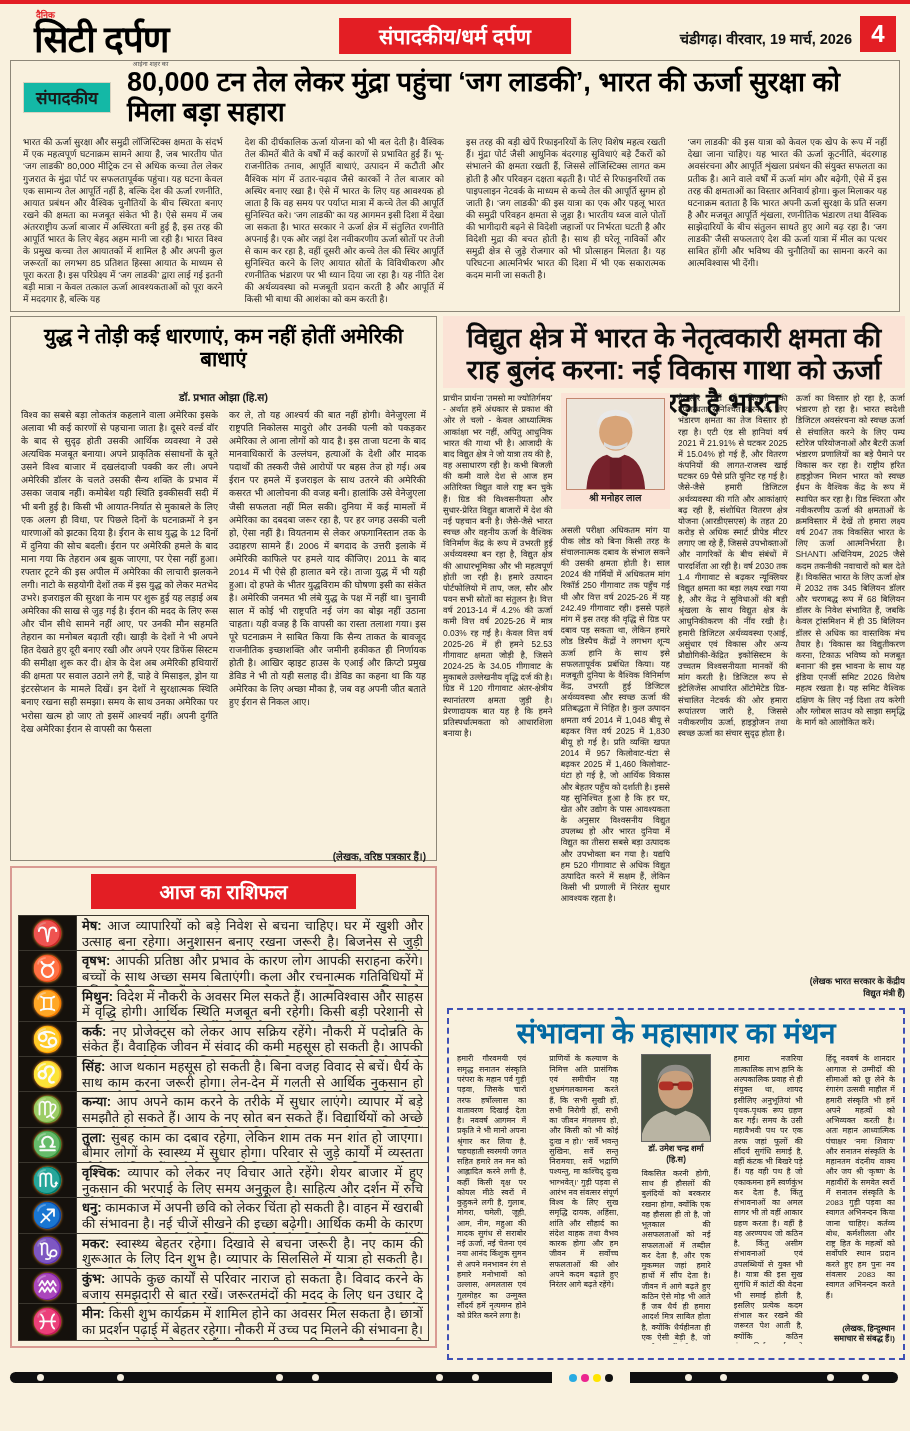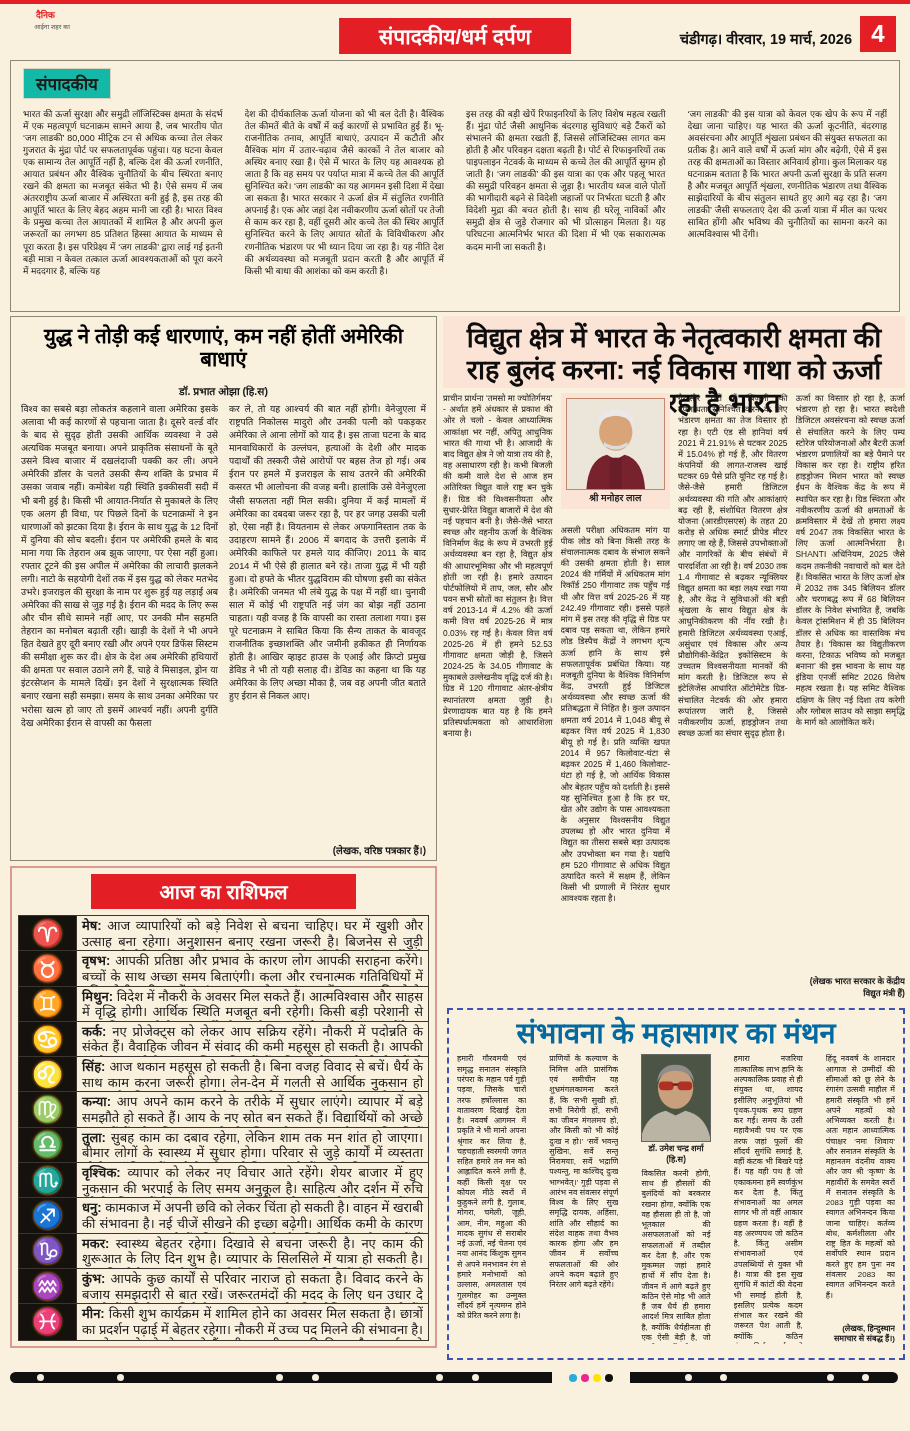--- a/index.html
+++ b/index.html
@@ -26,21 +26,21 @@
   .editorial { position:absolute; left:10px; top:60px; width:890px; height:252px; border:1px solid #8d8778; padding:7px 12px 6px; }
   .ed-head { display:flex; align-items:center; gap:16px; }
   .kicker { background:#14b8a6; border:1px solid #d8d2c0; font-size:17px; font-weight:700; padding:3px 12px; white-space:nowrap; }
   .ed-headline { font-size:27px; font-weight:800; line-height:1.1; color:#000; }
   .ed-body { display:flex; gap:22px; margin-top:9px; height:192px; }
   .ed-body .col { flex:1; font-size:9px; line-height:1.34; }
 
   
   .war { position:absolute; left:10px; top:316px; width:427px; height:545px; border:1px solid #8d8778; padding:8px 10px 6px; }
   .war-headline { text-align:center; font-size:20.5px; font-weight:800; line-height:1.1; color:#000; }
-  .war-byline { text-align:center; font-size:10.5px; font-weight:700; margin:14px 0 5px; }
+  .war-byline { text-align:center; font-size:10.5px; font-weight:700; margin:20px 0 5px; }
   .war-body { display:flex; gap:11px; height:455px; }
   .war-body .col { flex:1; font-size:9.2px; line-height:1.42; }
 
   
   .power { position:absolute; left:443px; top:316px; width:462px; height:688px; }
   .power-headline { background:#fbe3d6; text-align:center; font-size:27px; font-weight:800; line-height:1.2; color:#0d0d0d; padding:6px 4px; height:72px; }
   .power-body { display:flex; gap:8px; margin-top:5px; height:606px; }
   .power-body .pcol { flex:1; font-size:8.4px; line-height:1.33; text-align:justify; overflow:hidden; display:flex; flex-direction:column; }
   .photo-panel { background:#fbe3d6; padding:5px 5px 3px; margin-bottom:16px; }
   .photo-frame { border:1px solid #c2876f; background:#efe9e2; height:92px; overflow:hidden; }
@@ -73,30 +73,32 @@
 </style>
 </head>
 <body>
 
 <div class="page">
   <div class="topstrip"></div>
 
   <div class="masthead">
     <div class="logo-block">
       <span class="logo-kicker">दैनिक</span>
+      <span class="logo-text">सिटी दर्पण</span>
       <span class="logo-tagline">आईना शहर का</span>
     </div>
     <div class="section-banner">संपादकीय/धर्म दर्पण</div>
     <div class="dateline">चंडीगढ़। वीरवार, 19 मार्च, 2026</div>
     <div class="page-number">4</div>
   </div>
 
   <section class="editorial">
     <div class="ed-head">
       <span class="kicker">संपादकीय</span>
+      <h1 class="ed-headline">80,000 टन तेल लेकर मुंद्रा पहुंचा ‘जग लाडकी’, भारत की ऊर्जा सुरक्षा को मिला बड़ा सहारा</h1>
     </div>
     <div class="ed-body">
       <div class="col">भारत की ऊर्जा सुरक्षा और समुद्री लॉजिस्टिक्स क्षमता के संदर्भ में एक महत्वपूर्ण घटनाक्रम सामने आया है, जब भारतीय पोत ‘जग लाडकी’ 80,000 मीट्रिक टन से अधिक कच्चा तेल लेकर गुजरात के मुंद्रा पोर्ट पर सफलतापूर्वक पहुंचा। यह घटना केवल एक सामान्य तेल आपूर्ति नहीं है, बल्कि देश की ऊर्जा रणनीति, आयात प्रबंधन और वैश्विक चुनौतियों के बीच स्थिरता बनाए रखने की क्षमता का मजबूत संकेत भी है। ऐसे समय में जब अंतरराष्ट्रीय ऊर्जा बाजार में अस्थिरता बनी हुई है, इस तरह की आपूर्ति भारत के लिए बेहद अहम मानी जा रही है। भारत विश्व के प्रमुख कच्चा तेल आयातकों में शामिल है और अपनी कुल जरूरतों का लगभग 85 प्रतिशत हिस्सा आयात के माध्यम से पूरा करता है। इस परिप्रेक्ष्य में ‘जग लाडकी’ द्वारा लाई गई इतनी बड़ी मात्रा न केवल तत्काल ऊर्जा आवश्यकताओं को पूरा करने में मददगार है, बल्कि यह</div>
       <div class="col">देश की दीर्घकालिक ऊर्जा योजना को भी बल देती है। वैश्विक तेल कीमतें बीते के वर्षों में कई कारणों से प्रभावित हुई हैं। भू-राजनीतिक तनाव, आपूर्ति बाधाएं, उत्पादन में कटौती और वैश्विक मांग में उतार-चढ़ाव जैसे कारकों ने तेल बाजार को अस्थिर बनाए रखा है। ऐसे में भारत के लिए यह आवश्यक हो जाता है कि वह समय पर पर्याप्त मात्रा में कच्चे तेल की आपूर्ति सुनिश्चित करे। ‘जग लाडकी’ का यह आगमन इसी दिशा में देखा जा सकता है। भारत सरकार ने ऊर्जा क्षेत्र में संतुलित रणनीति अपनाई है। एक ओर जहां देश नवीकरणीय ऊर्जा स्रोतों पर तेजी से काम कर रहा है, वहीं दूसरी ओर कच्चे तेल की स्थिर आपूर्ति सुनिश्चित करने के लिए आयात स्रोतों के विविधीकरण और रणनीतिक भंडारण पर भी ध्यान दिया जा रहा है। यह नीति देश की अर्थव्यवस्था को मजबूती प्रदान करती है और आपूर्ति में किसी भी बाधा की आशंका को कम करती है।</div>
       <div class="col">इस तरह की बड़ी खेपें रिफाइनरियों के लिए विशेष महत्व रखती हैं। मुंद्रा पोर्ट जैसी आधुनिक बंदरगाह सुविधाएं बड़े टैंकरों को संभालने की क्षमता रखती हैं, जिससे लॉजिस्टिक्स लागत कम होती है और परिवहन दक्षता बढ़ती है। पोर्ट से रिफाइनरियों तक पाइपलाइन नेटवर्क के माध्यम से कच्चे तेल की आपूर्ति सुगम हो जाती है। ‘जग लाडकी’ की इस यात्रा का एक और पहलू भारत की समुद्री परिवहन क्षमता से जुड़ा है। भारतीय ध्वज वाले पोतों की भागीदारी बढ़ने से विदेशी जहाजों पर निर्भरता घटती है और विदेशी मुद्रा की बचत होती है। साथ ही घरेलू नाविकों और समुद्री क्षेत्र से जुड़े रोजगार को भी प्रोत्साहन मिलता है। यह परिघटना आत्मनिर्भर भारत की दिशा में भी एक सकारात्मक कदम मानी जा सकती है।</div>
       <div class="col">‘जग लाडकी’ की इस यात्रा को केवल एक खेप के रूप में नहीं देखा जाना चाहिए। यह भारत की ऊर्जा कूटनीति, बंदरगाह अवसंरचना और आपूर्ति शृंखला प्रबंधन की संयुक्त सफलता का प्रतीक है। आने वाले वर्षों में ऊर्जा मांग और बढ़ेगी, ऐसे में इस तरह की क्षमताओं का विस्तार अनिवार्य होगा। कुल मिलाकर यह घटनाक्रम बताता है कि भारत अपनी ऊर्जा सुरक्षा के प्रति सजग है और मजबूत आपूर्ति शृंखला, रणनीतिक भंडारण तथा वैश्विक साझेदारियों के बीच संतुलन साधते हुए आगे बढ़ रहा है। ‘जग लाडकी’ जैसी सफलताएं देश की ऊर्जा यात्रा में मील का पत्थर साबित होंगी और भविष्य की चुनौतियों का सामना करने का आत्मविश्वास भी देंगी।</div>
     </div>
   </section>
 
   <section class="war">

